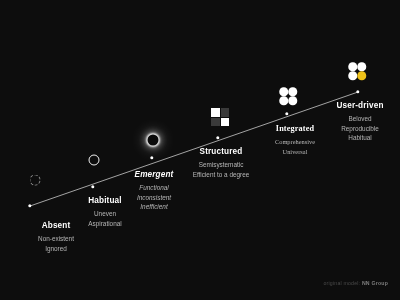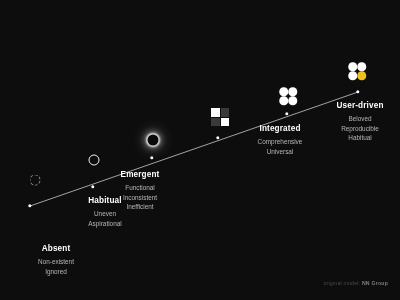--- a/index.html
+++ b/index.html
@@ -155,21 +155,21 @@
 <div id="stage" style="background: rgb(13, 13, 13);">
 
   <svg id="trendline-svg" viewBox="0 0 400 300" preserveAspectRatio="none">
     <line id="trend-line" x1="30" y1="206" x2="358" y2="92" stroke="#c9c9c9" stroke-width="0.8"></line>
   </svg>
 
   <div class="icon-wrap" style="left:35px; top:180px;">
     <div class="icon-dashed-circle"></div>
   </div>
   <div class="node-dot" style="left:30px; top:206px;"></div>
-  <div class="stage" style="left:56px; top:244px;">
+  <div class="stage" style="left:56px; top:221px;">
     <div class="stage-title">Absent</div>
     <div class="stage-traits">
       <div>Non-existent</div>
       <div>Ignored</div>
     </div>
   </div>
 
   <div class="icon-wrap" style="left:94px; top:160px;">
     <div class="icon-ring"></div>
   </div>
@@ -179,49 +179,56 @@
     <div class="stage-traits">
       <div>Uneven</div>
       <div>Aspirational</div>
     </div>
   </div>
 
   <div class="icon-wrap" style="left:153px; top:140px;">
     <div class="icon-orb"></div>
   </div>
   <div class="node-dot" style="left:152px; top:158px;"></div>
-  <div class="stage" style="left:140px; top:170px;">
+  <div class="stage" style="left:154px; top:170px;font-style:italic;">
     <div class="stage-title">Emergent</div>
     <div class="stage-traits">
       <div>Functional</div>
       <div>Inconsistent</div>
       <div>Inefficient</div>
     </div>
   </div>
 
   <div class="icon-wrap" style="left:220px; top:117px;">
     <div class="icon-squares">
       <span class="sq-on"></span>
       <span class="sq-off"></span>
       <span class="sq-off"></span>
       <span class="sq-on"></span>
     </div>
   </div>
   <div class="node-dot" style="left:218px; top:138px;"></div>
+  <div class="stage" style="left:221px; top:147px;">
+    <div class="stage-title">Structured</div>
+    <div class="stage-traits">
+      <div>Semisystematic</div>
+      <div>Efficient to a degree</div>
+    </div>
+  </div>
 
   <div class="icon-wrap" style="left:288px; top:96px;">
     <div class="icon-circles">
       <span></span>
       <span></span>
       <span></span>
       <span></span>
     </div>
   </div>
   <div class="node-dot" style="left:287px; top:114px;"></div>
-  <div class="stage" style="left:280px; top:124px;">
+  <div class="stage" style="left:295px; top:124px;font-family:Liberation Serif, serif;">
     <div class="stage-title">Integrated</div>
     <div class="stage-traits">
       <div>Comprehensive</div>
       <div>Universal</div>
     </div>
   </div>
 
   <div class="icon-wrap" style="left:357px; top:71px;">
     <div class="icon-circles">
       <span></span>

